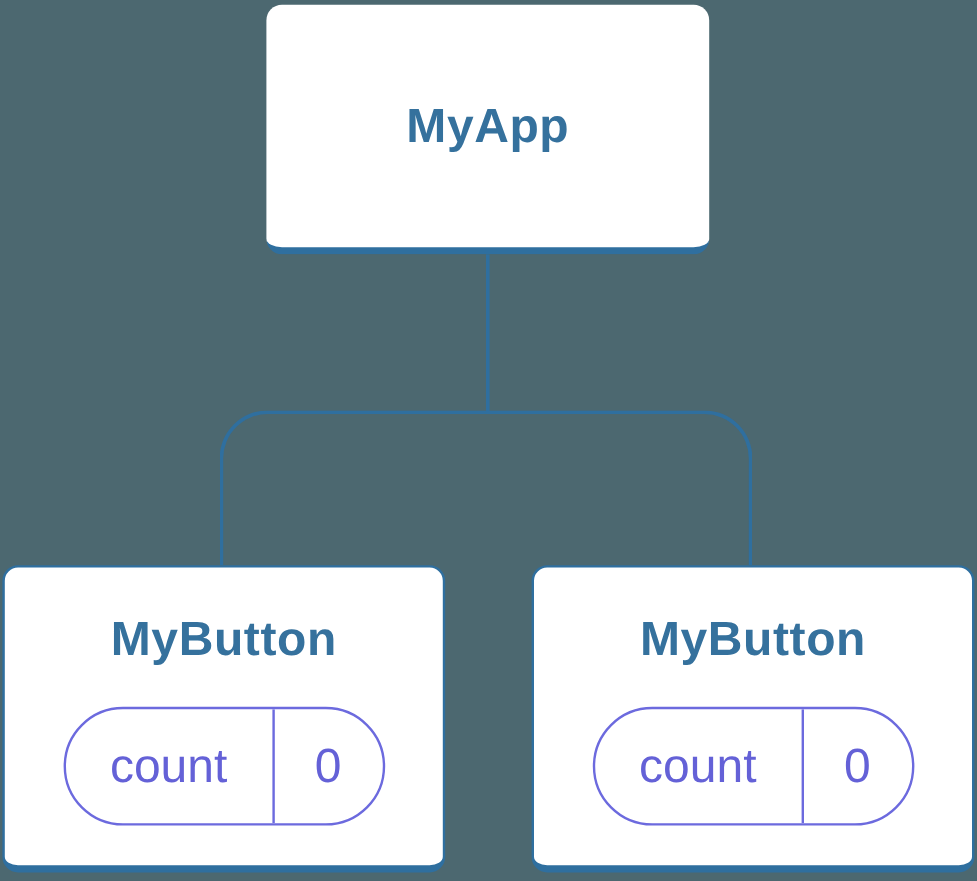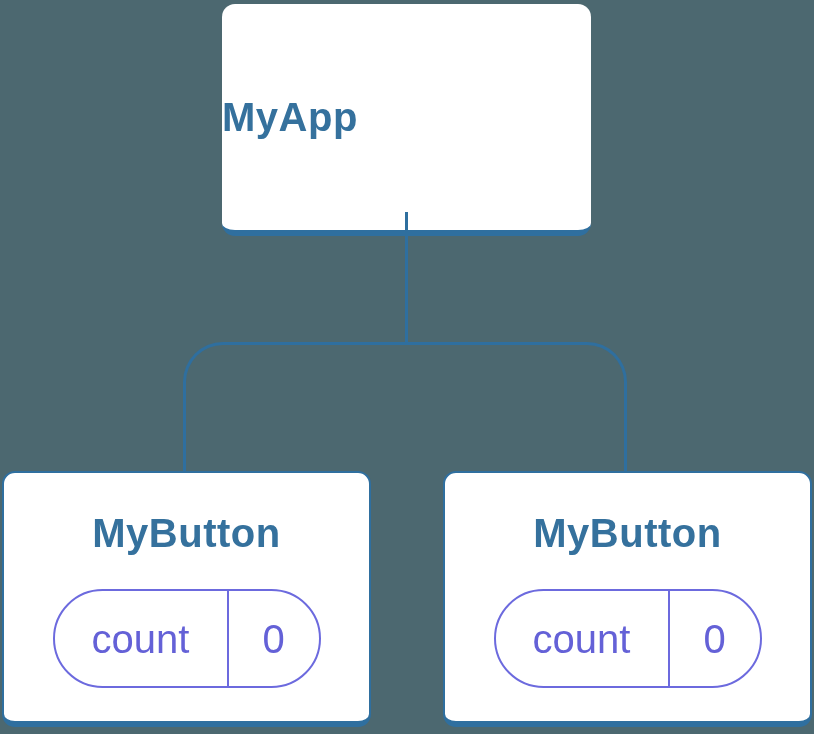--- a/index.html
+++ b/index.html
@@ -23,24 +23,25 @@
     overflow:hidden;
   }
   .card{
     position:absolute;
     box-sizing:border-box;
     background:var(--card-bg);
     border-radius:13px;
   }
   .card-root{
     left:222px; top:4px;
-    width:369px; height:232px;
+    width:369px; height:208px;
     border-bottom:6px solid var(--stroke);
     display:flex;
     align-items:center;
+    justify-content:center;
   }
   .card-child{
     top:471px;
     width:369px; height:256px;
     border:2px solid var(--stroke);
     border-bottom-width:6px;
     display:flex;
     flex-direction:column;
     align-items:center;
     padding-top:40px;

